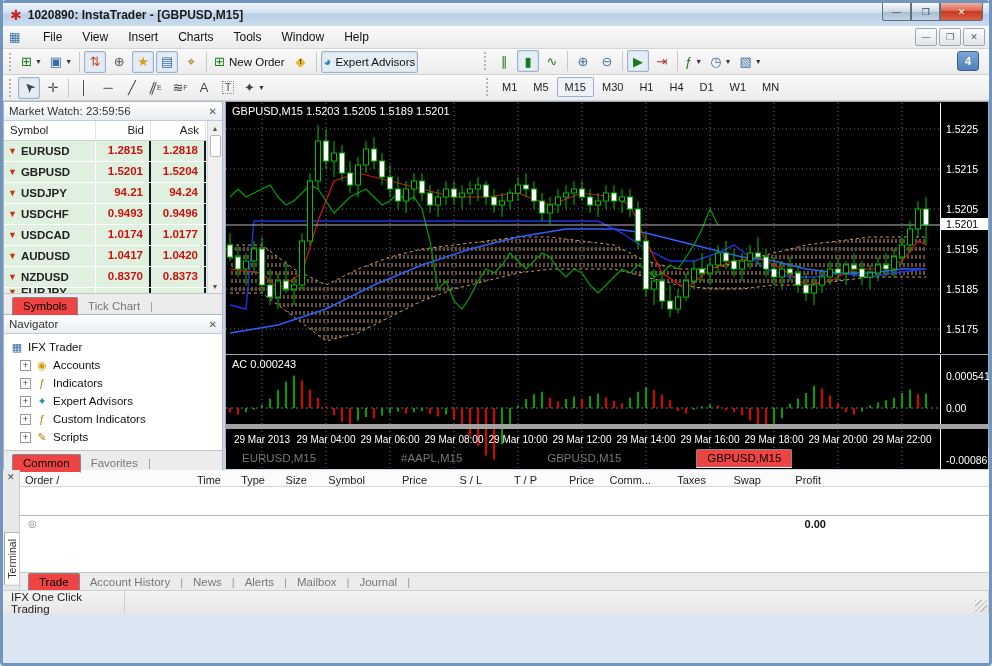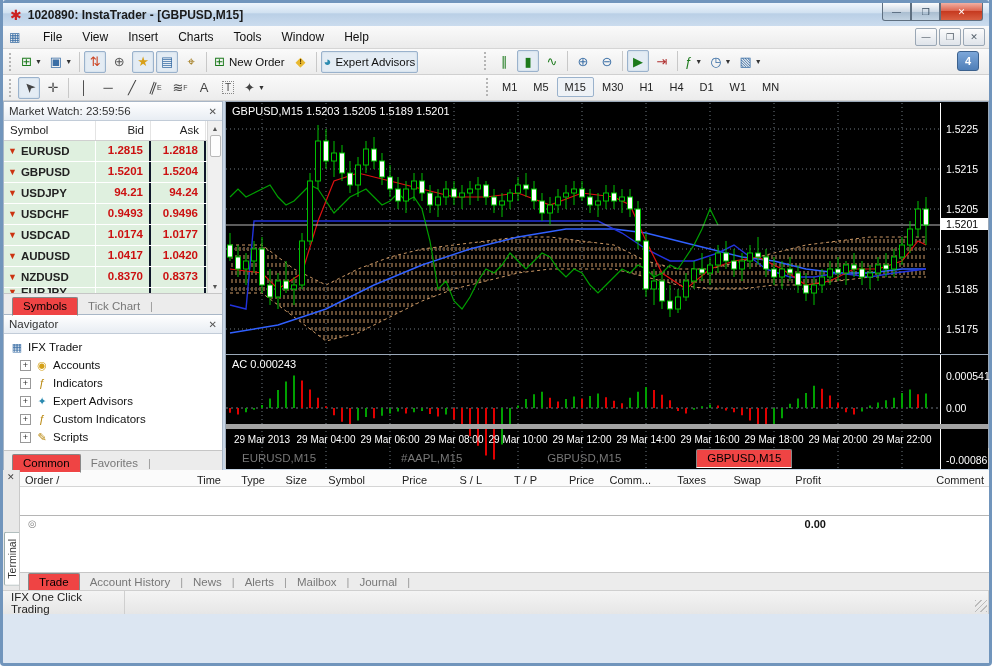--- a/index.html
+++ b/index.html
@@ -792,21 +792,20 @@
           <span style="width: 42px; text-align: right;">Size</span>
           <span style="width: 58px; text-align: right;">Symbol</span>
           <span style="width: 62px; text-align: right;">Price</span>
           <span style="width: 55px; text-align: right;">S / L</span>
           <span style="width: 55px; text-align: right;">T / P</span>
           <span style="width: 57px; text-align: right;">Price</span>
           <span style="width: 57px; text-align: right;">Comm...</span>
           <span style="width: 55px; text-align: right;">Taxes</span>
           <span style="width: 55px; text-align: right;">Swap</span>
           <span style="width: 60px; text-align: right;">Profit</span>
-          <span style="flex: 1 1 0%; text-align: right;">Comment</span>
         </div>
       <div class="balance-row">
         <span class="dot">◎</span>
         <span class="bprofit">0.00</span>
       </div>
       <div class="term-empty"></div>
       <div class="tabbar" id="term-tabs" style="border-top:1px solid #c6c6c6;">
           <span class="tab active">Trade</span>
           <span class="tab">Account History</span>
           <span class="tab-sep">|</span>

